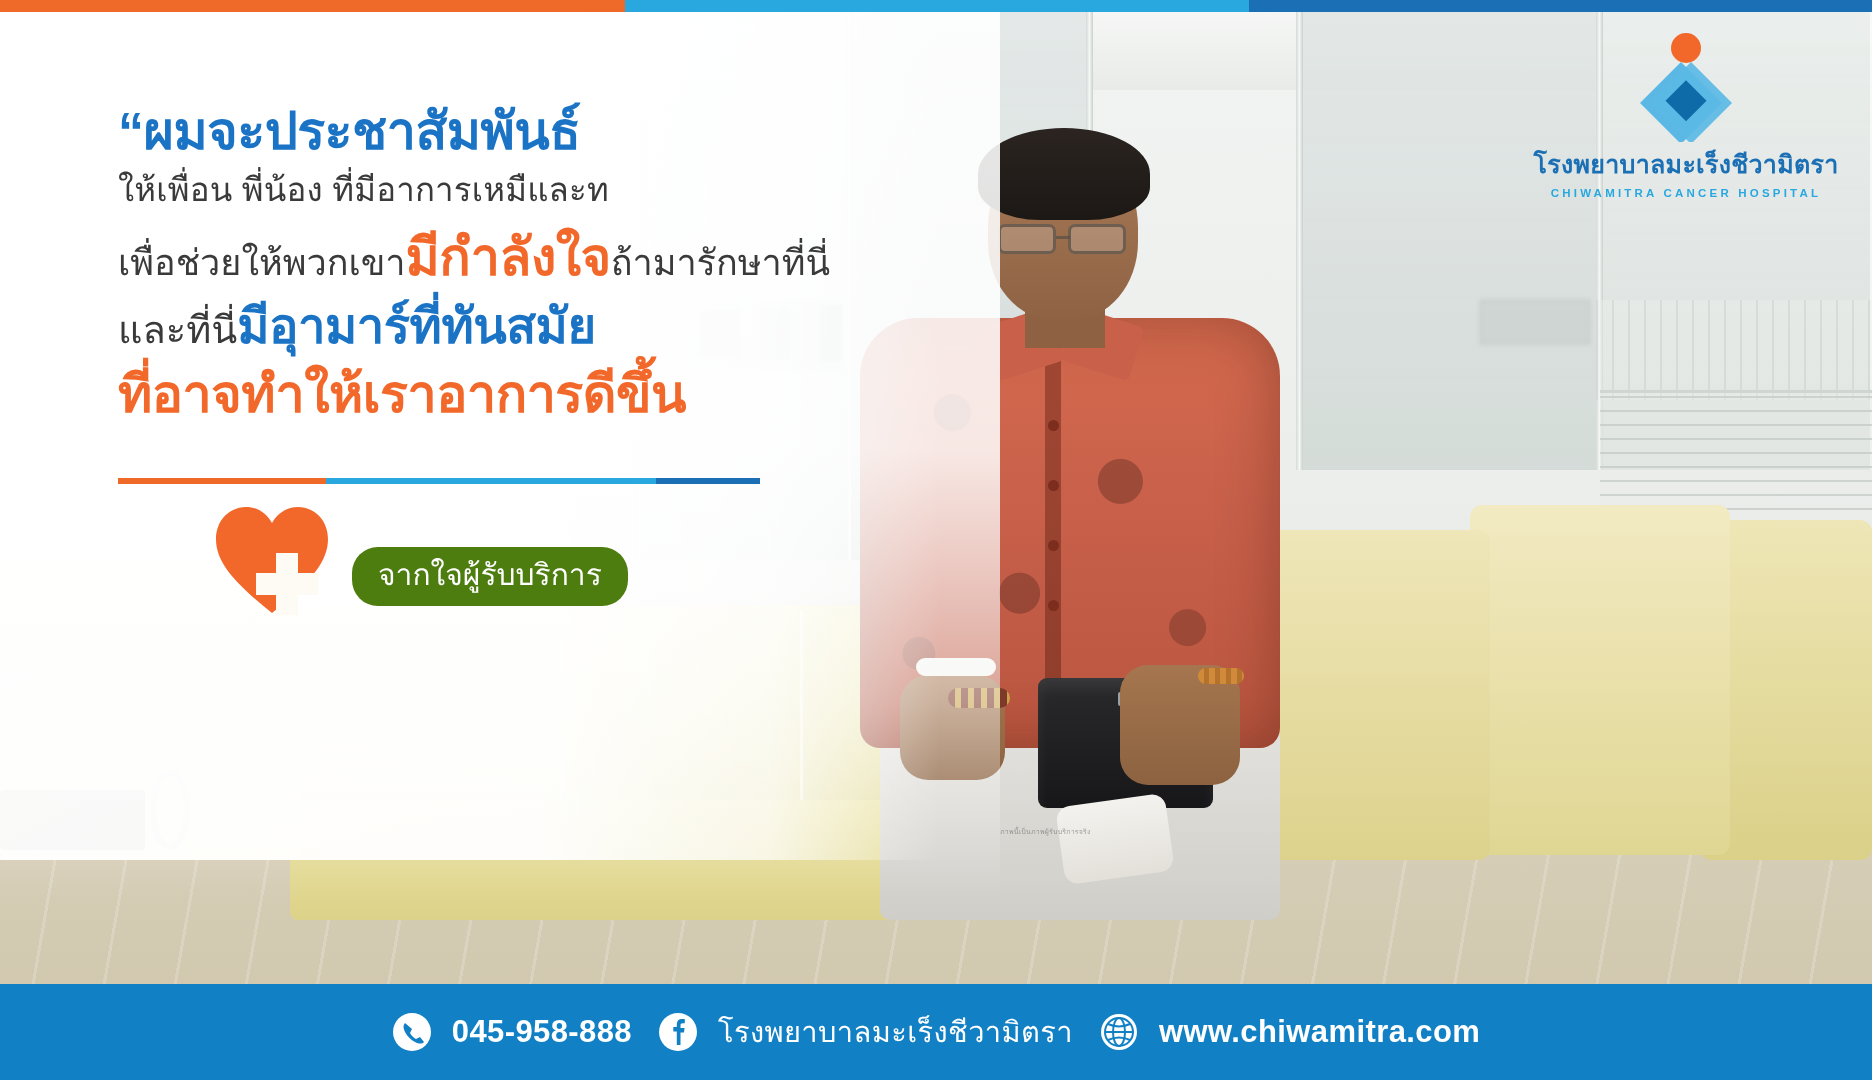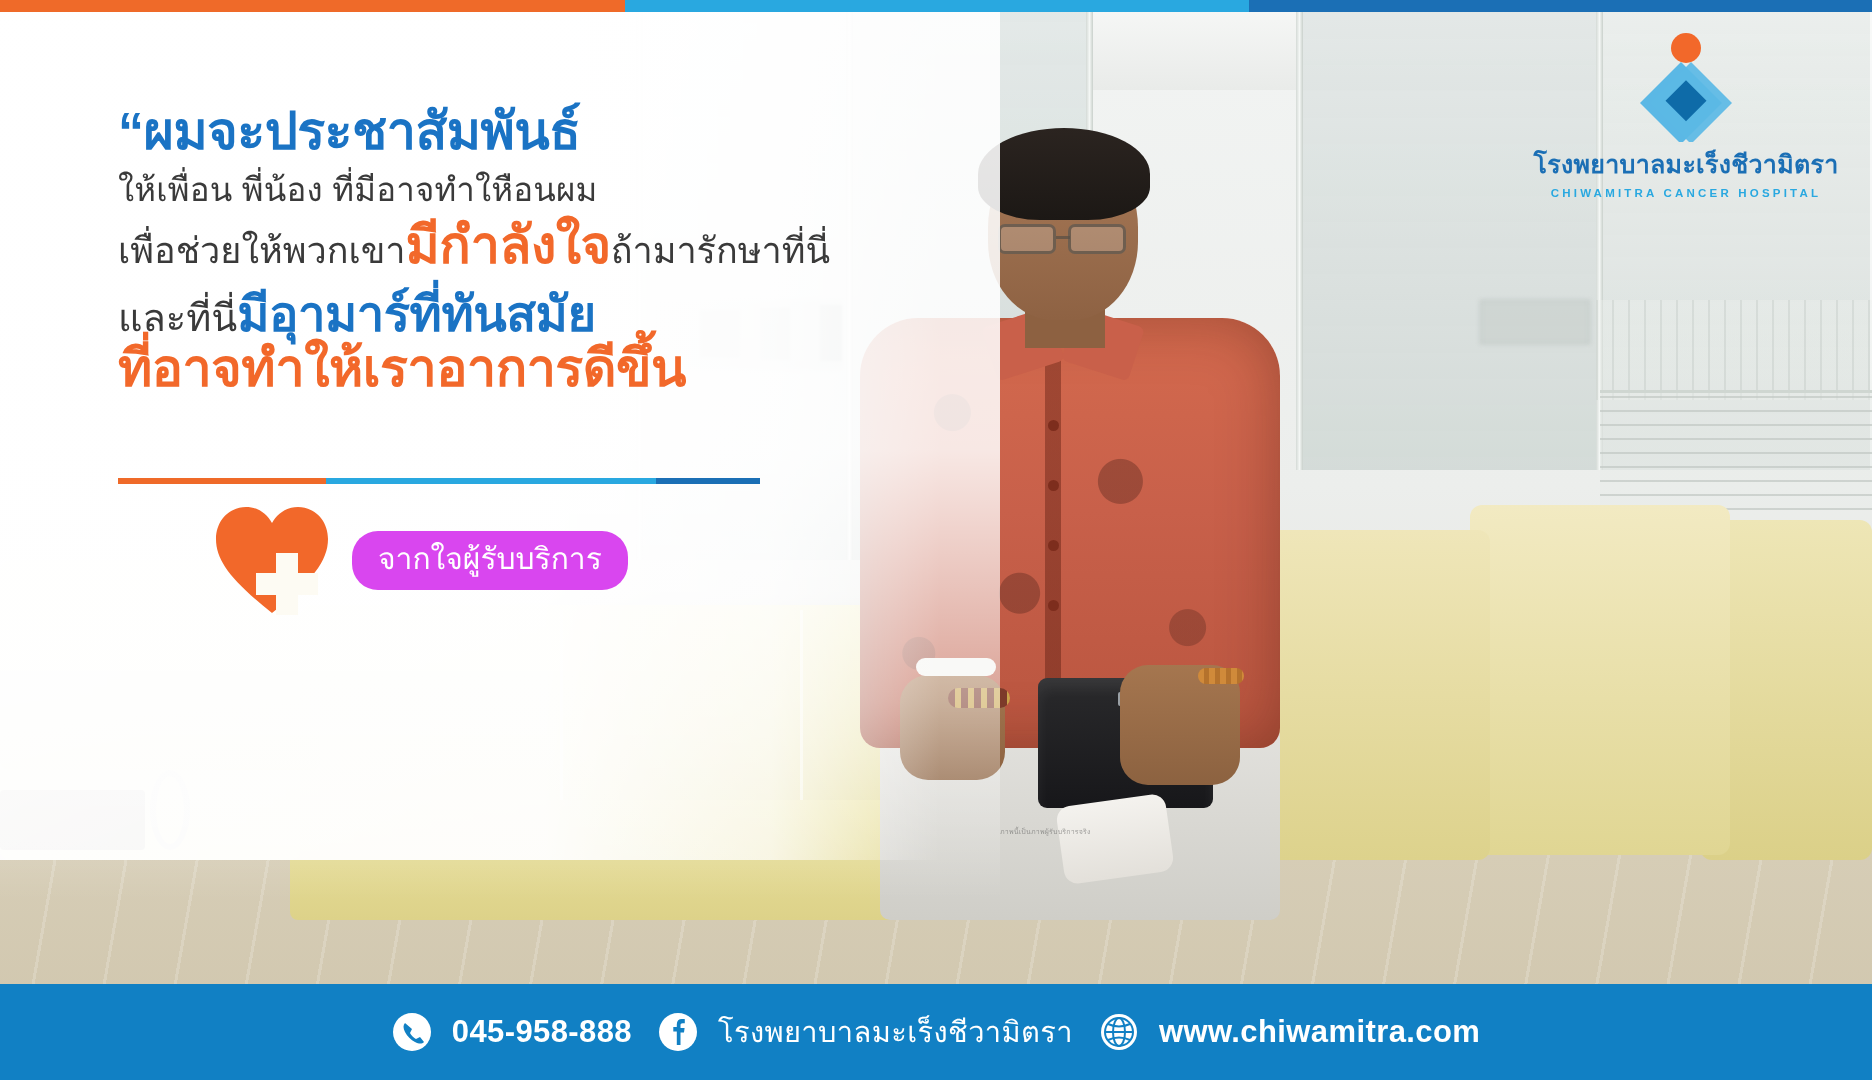--- a/index.html
+++ b/index.html
@@ -157,40 +157,40 @@
 
   
   .quote {
     position:absolute; left:118px; top:104px; width:800px; z-index:20;
     font-family: "Liberation Sans", "DejaVu Sans", sans-serif;
   }
   .q-line { white-space:nowrap; line-height:1.06; }
   .q1 { font-size:52px; font-weight:700; color:#1a73c4; letter-spacing:-0.5px; }
   .q1 .qmark { color:#1a73c4; }
   .q2 { font-size:33px; font-weight:400; color:#3a3a3a; margin-top:14px; letter-spacing:.2px; }
-  .q3 { font-size:36px; font-weight:400; color:#3a3a3a; margin-top:10px; }
+  .q3 { font-size:36px; font-weight:400; color:#3a3a3a; margin-top:22px; }
   .q3 .hl-o { font-size:52px; font-weight:700; color:#f2682a; letter-spacing:-.5px; }
   .q4 { font-size:38px; font-weight:400; color:#3a3a3a; margin-top:16px; }
   .q4 .hl-b { font-size:49px; font-weight:700; color:#1a73c4; letter-spacing:-.5px; }
-  .q5 { font-size:52px; font-weight:700; color:#f2682a; letter-spacing:-.5px; }
+  .q5 { font-size:52px; font-weight:700; color:#f2682a; margin-top:14px; letter-spacing:-.5px; }
 
   
   .divider { position:absolute; left:118px; top:478px; width:642px; height:6px; display:flex; z-index:20; }
   .divider .d-a { width:208px; background:#ef6a29; }
   .divider .d-b { width:330px; background:#29a8e0; }
   .divider .d-c { width:104px; background:#1b6fb5; }
 
   
   .story { position:absolute; left:214px; top:505px; z-index:20; display:flex; align-items:flex-start; gap:22px; }
   .heart-icon { width:116px; height:110px; flex:none; }
   .story-text { padding-top:18px; }
   .story-title { font-size:38px; font-weight:700; color:#1b5fa8; letter-spacing:.2px; white-space:nowrap; }
   .story-badge {
-    display:inline-block; margin-top:8px;
-    background:#d946ef; color:#ffffff;
+    display:inline-block; margin-top:24px;
+    background:#4d7c0f; color:#ffffff;
     font-size:30px; font-weight:400;
     padding:4px 26px 8px 26px; border-radius:26px; white-space:nowrap;
   }
 
   
   .logo { position:absolute; right:26px; top:30px; width:320px; z-index:30; text-align:center; }
   .logo-mark { width:320px; height:112px; }
   .logo-th { font-size:25px; font-weight:700; color:#1b6fb5; letter-spacing:.3px; margin-top:-2px; }
   .logo-en { font-size:11.5px; font-weight:700; color:#29a8e0; letter-spacing:3.2px; margin-top:3px; }
 
@@ -281,21 +281,21 @@
     </div>
 
     <div class="text-wash"></div>
     <div class="text-wash-v"></div>
 
     <div class="watermark">ภาพนี้เป็นภาพผู้รับบริการจริง</div>
   </div>
 
   <div class="quote">
     <div class="q-line q1"><span class="qmark">“</span><span>ผมจะประชาสัมพันธ์</span></div>
-    <div class="q-line q2">ให้เพื่อน พี่น้อง ที่มีอาจทำใหือนผม</div>
+    <div class="q-line q2">ให้เพื่อน พี่น้อง ที่มีอาการเหมืและท</div>
     <div class="q-line q3"><span>เพื่อช่วยให้พวกเขา</span><span class="hl-o">มีกำลังใจ</span><span>ถ้ามารักษาที่นี่</span></div>
     <div class="q-line q4"><span>และที่นี่</span><span class="hl-b">มีอุามาร์ที่ทันสมัย</span></div>
     <div class="q-line q5">ที่อาจทำให้เราอาการดีขึ้น</div>
   </div>
 
   <div class="divider">
     <div class="d-a"></div>
     <div class="d-b"></div>
     <div class="d-c"></div>
   </div>

